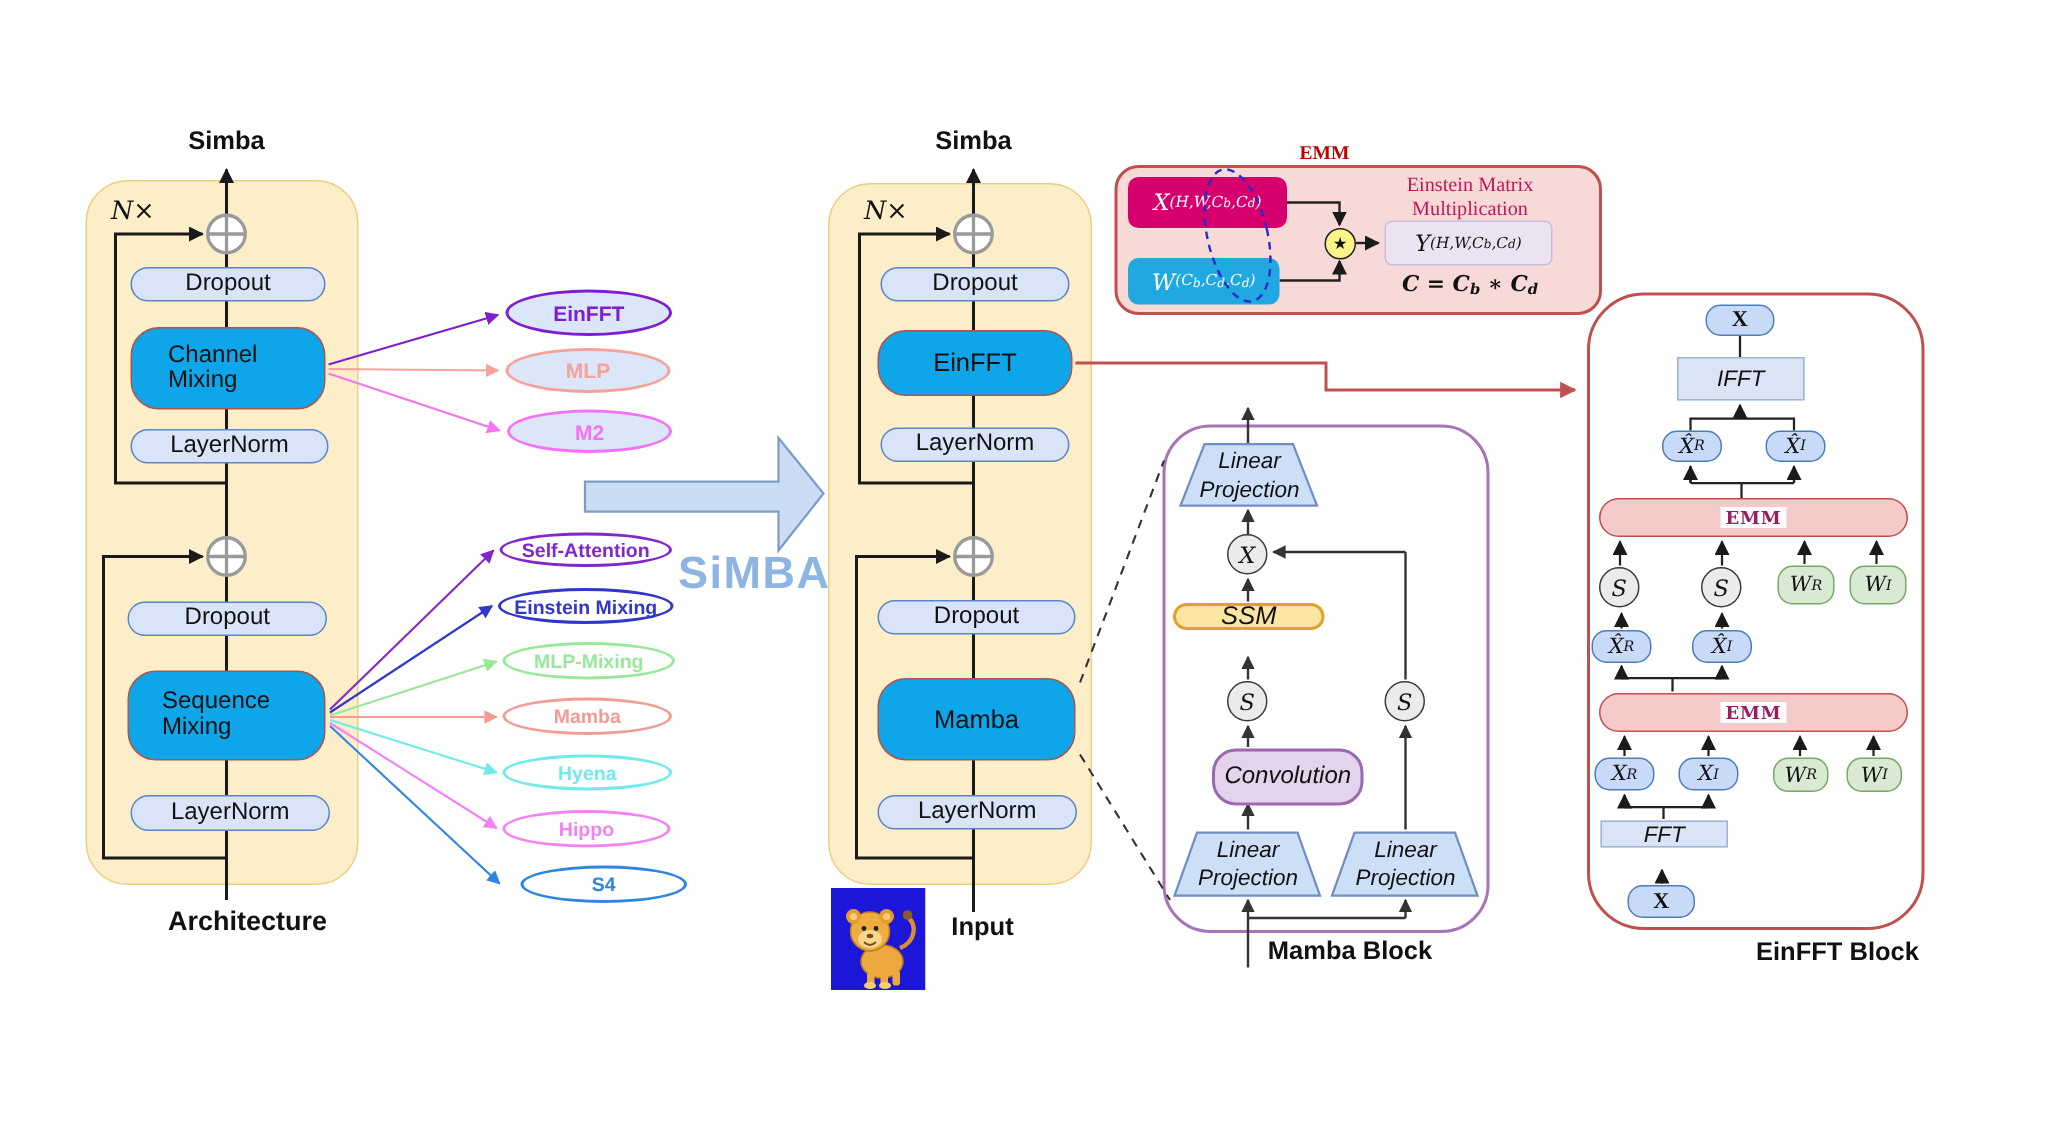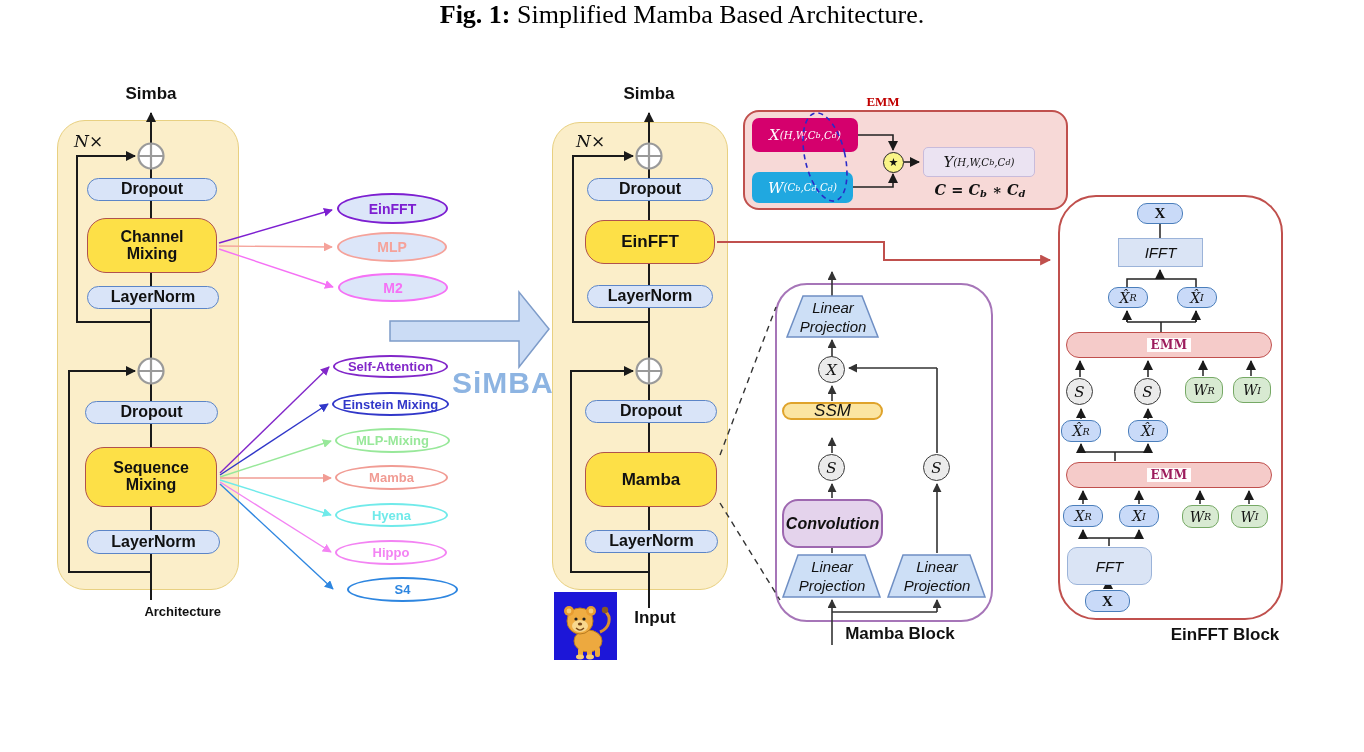--- a/index.html
+++ b/index.html
@@ -6,23 +6,23 @@
   .stage{position:relative;width:1364px;height:752px;background:#fff;overflow:hidden;
          font-family:"Liberation Sans",sans-serif;}
   .panel{position:absolute;z-index:1;box-sizing:border-box;}
   .yellow{background:#fbeec9;border:1.5px solid #e8d081;border-radius:28px;}
   .lens{background:#ffffff;border:2px solid #a675b8;border-radius:32px;}
   .einfft-outer{background:#ffffff;border:2px solid #c0504d;border-radius:38px;}
   .emmbox{background:#f7d9d7;border:2px solid #c0504d;border-radius:16px;}
   svg.layer{position:absolute;left:0;top:0;z-index:2;pointer-events:none;}
   svg.toplayer{position:absolute;z-index:4;pointer-events:none;}
   .pill{position:absolute;display:flex;align-items:center;justify-content:center;z-index:3;
-        font-weight:bold;color:#111;text-align:center;box-sizing:border-box;line-height:1.05;}
+        font-weight:normal;color:#111;text-align:left;box-sizing:border-box;line-height:1.05;}
   .pb{background:#d9e4f8;border:1.8px solid #5c85c7;border-radius:12px;font-size:16px;}
-  .pr{background:#fde047;border:1.8px solid #b0524e;border-radius:19px;font-size:16px;}
+  .pr{background:#0ea5e9;border:1.8px solid #b0524e;border-radius:19px;font-size:16px;}
   .lbl{position:absolute;z-index:3;font-weight:bold;color:#111;text-align:center;}
   .nx{position:absolute;z-index:3;font-family:"DejaVu Serif",serif;font-style:italic;font-size:17px;color:#111;}
   .ell{position:absolute;z-index:3;border-radius:50%;display:flex;align-items:center;justify-content:center;
        font-weight:bold;box-sizing:border-box;}
   .e1{background:#dce6f9;font-size:14px;}
   .e2{background:#ffffff;font-size:13px;}
   .simba-word{position:absolute;z-index:3;font-weight:bold;font-size:30px;color:#8db4e2;letter-spacing:1px;}
   .tbox{position:absolute;z-index:3;color:#fff;font-family:"DejaVu Serif",serif;font-style:italic;
         display:flex;align-items:center;justify-content:center;border-radius:7px;font-size:15px;}
   .ybox{position:absolute;z-index:3;color:#111;font-family:"DejaVu Serif",serif;font-style:italic;
@@ -229,21 +229,21 @@
   </svg>
 
   <div class="lbl" style="left:111px;top:84px;width:80px;font-size:17px;">Simba</div>
   <div class="nx" style="left:74px;top:131px;">N×</div>
   <div class="pill pb" style="left:87px;top:178px;width:130px;height:23px;">Dropout</div>
   <div class="pill pr" style="left:87px;top:218px;width:130px;height:55px;padding:0 24px;">Channel Mixing</div>
   <div class="pill pb" style="left:87px;top:286px;width:132px;height:23px;">LayerNorm</div>
   <div class="pill pb" style="left:85px;top:401px;width:133px;height:23px;">Dropout</div>
   <div class="pill pr" style="left:85px;top:447px;width:132px;height:60px;padding:0 22px;">Sequence Mixing</div>
   <div class="pill pb" style="left:87px;top:530px;width:133px;height:24px;">LayerNorm</div>
-  <div class="lbl" style="left:109px;top:604px;width:112px;font-size:13px;text-align:right;">Architecture</div>
+  <div class="lbl" style="left:109px;top:604px;width:112px;font-size:18px;">Architecture</div>
 
   <div class="ell e1" style="left:337px;top:193px;width:111px;height:31px;border:2.6px solid #7d1fd1;color:#7d1fd1;">
       <span>EinFFT</span>
     </div>
   <div class="ell e1" style="left:337px;top:232px;width:110px;height:30px;border:2.2px solid #f5a29a;color:#f5a29a;">
       <span>MLP</span>
     </div>
   <div class="ell e1" style="left:338px;top:273px;width:110px;height:29px;border:2.2px solid #f571f5;color:#f571f5;">
       <span>M2</span>
     </div>
@@ -298,20 +298,21 @@
     <circle cx="37" cy="19" r="5" fill="#e89c30"></circle>
       <circle cx="37" cy="19" r="2.4" fill="#f6cd74"></circle>
     <ellipse cx="26" cy="34" rx="8" ry="6" fill="#f8d88e"></ellipse>
     <circle cx="22" cy="27" r="1.6" fill="#222"></circle>
       <circle cx="30" cy="27" r="1.6" fill="#222"></circle>
     <ellipse cx="26" cy="32" rx="2.2" ry="1.5" fill="#7a4a1a"></ellipse>
     <path d="M22,36 Q26,40 30,36" stroke="#7a4a1a" stroke-width="1.2" fill="none"></path>
   </svg>
 
   <div class="serif-red" style="left:863px;top:94px;width:40px;text-align:center;font-weight:bold;font-size:13px;color:#c00000;">EMM</div>
+  <div class="serif-red" style="left:900px;top:115px;width:160px;font-size:13.5px;text-align:center;">Einstein Matrix Multiplication</div>
   <div class="tbox" style="left:752px;top:118px;width:106px;height:34px;background:#d5006d;">
       <span class="mk-b">X</span>
       <span class="mk-sup">(H,W,C</span>
       <span class="mk-ss">b</span>
       <span class="mk-sup">,C</span>
       <span class="mk-ss">d</span>
       <span class="mk-sup">)</span>
     </div>
   <div class="tbox" style="left:752px;top:172px;width:101px;height:31px;background:#20a8e0;">
       <span class="mk-b">W</span>
@@ -332,21 +333,21 @@
       <span class="mk-ss">d</span>
       <span class="mk-sup">)</span>
     </div>
   <div class="formula" style="left:930px;top:181px;width:100px;"><span class="mk-b">C = C</span><span class="mk-sub">b</span><span class="mk-b"> ∗ C</span><span class="mk-sub">d</span></div>
 
   <div class="ital" style="left:789px;top:299px;width:88px;">Linear Projection</div>
   <div class="opc" style="left:818px;top:356px;">X</div>
   <div class="ssm" style="left:782px;top:402px;width:101px;height:18px;">SSM</div>
   <div class="opc" style="left:818px;top:454px;">S</div>
   <div class="opc" style="left:923px;top:454px;">S</div>
-  <div class="conv" style="left:782px;top:499px;width:101px;height:49px;font-weight:bold;">Convolution</div>
+  <div class="conv" style="left:808px;top:499px;width:101px;height:38px;">Convolution</div>
   <div class="ital" style="left:787px;top:558px;width:90px;">Linear Projection</div>
   <div class="ital" style="left:892px;top:558px;width:90px;">Linear Projection</div>
   <div class="lbl" style="left:840px;top:624px;width:120px;font-size:17px;">Mamba Block</div>
 
   <div class="mp mpb xp" style="left:1137px;top:203px;width:46px;height:21px;">X</div>
   <div class="frect" style="left:1118px;top:238px;width:85px;height:29px;">IFFT</div>
   <div class="mp mpb" style="left:1108px;top:287px;width:40px;height:21px;">
       <span class="mk-b">X̂</span>
       <span class="mk-sub">R</span>
     </div>
@@ -387,21 +388,18 @@
       <span class="mk-sub">I</span>
     </div>
   <div class="mp mpg" style="left:1182px;top:505px;width:37px;height:23px;">
       <span class="mk-b">W</span>
       <span class="mk-sub">R</span>
     </div>
   <div class="mp mpg" style="left:1231px;top:505px;width:37px;height:23px;">
       <span class="mk-b">W</span>
       <span class="mk-sub">I</span>
     </div>
-  <div class="frect" style="left:1067px;top:547px;width:85px;height:38px;border-radius:10px;">FFT</div>
+  <div class="frect" style="left:1067px;top:547px;width:85px;height:18px;">FFT</div>
   <div class="mp mpb xp" style="left:1085px;top:590px;width:45px;height:22px;">X</div>
   <div class="lbl" style="left:1160px;top:625px;width:130px;font-size:17px;">EinFFT Block</div>
 
-  <div class="caption">
-    <b>Fig. 1:</b><span> Simplified Mamba Based Architecture.</span>
-  </div>
 
 </div>
 
 </body></html>

